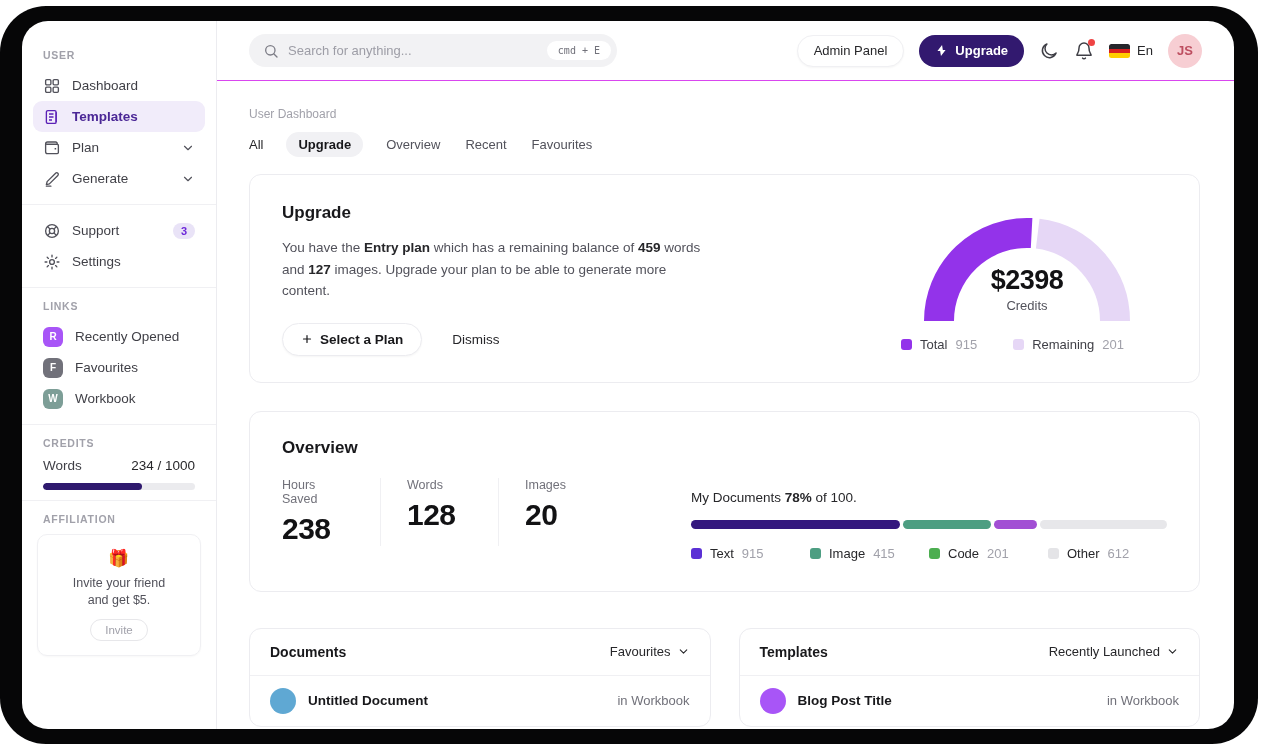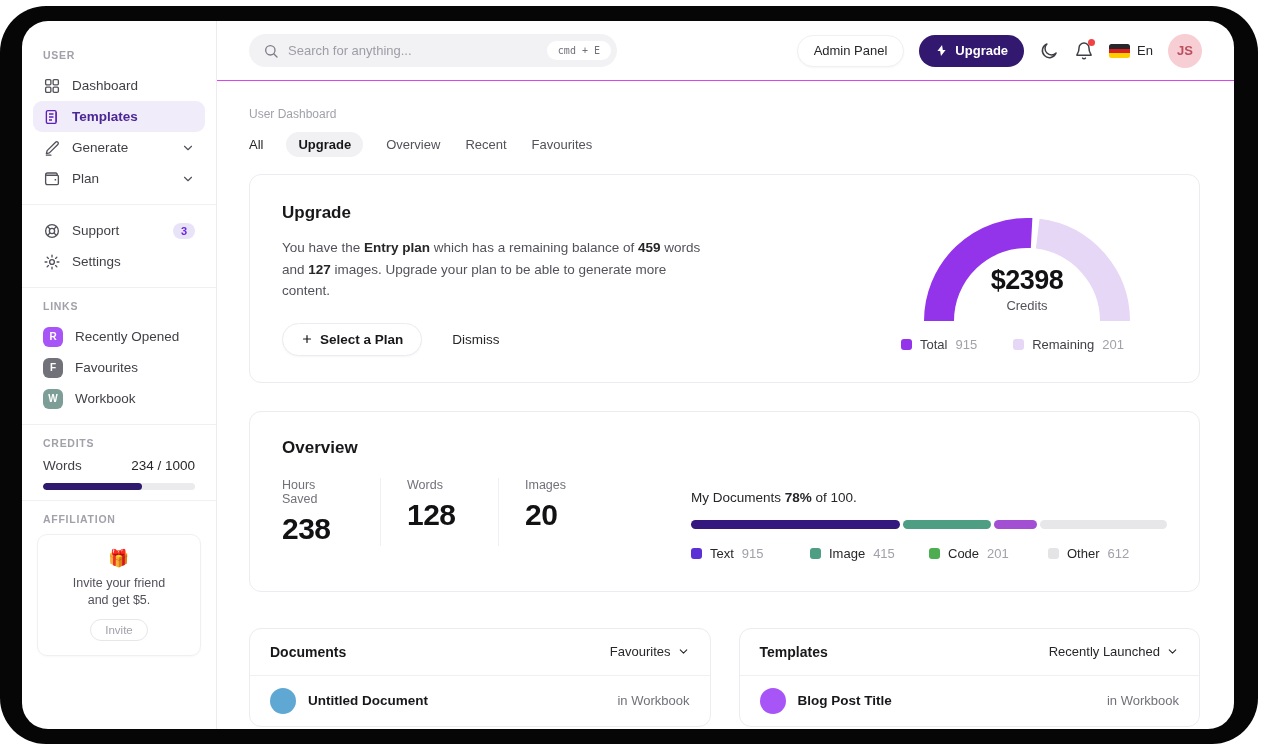--- a/index.html
+++ b/index.html
@@ -136,41 +136,41 @@
                 <rect x="4.5" y="3.5" width="13" height="17" rx="2"></rect>
                 <path d="M8 8h6M8 12h6M8 16h4"></path>
                 <path d="M17.5 5.5v13"></path>
               </svg>
       </span>
       <span>Templates</span>
     </div>
 
     <div class="nav-item">
       <span class="ic">
+        <svg width="18" height="18" viewBox="0 0 24 24" fill="none" stroke="currentColor" stroke-width="1.8">
+                <path d="M19 7V6a2 2 0 0 0-2-2H6a2.5 2.5 0 0 0-2.5 2.5V17A2.5 2.5 0 0 0 6 19.5h13a1.5 1.5 0 0 0 1.5-1.5V8.5A1.5 1.5 0 0 0 19 7H4.5"></path>
+                <path d="M15.5 13h2"></path>
+              </svg>
+      </span>
+      <span>Plan</span>
+      <span class="chev">
+        <svg width="14" height="14" viewBox="0 0 24 24" fill="none" stroke="currentColor" stroke-width="2" stroke-linecap="round" stroke-linejoin="round">
+                <path d="M6 9l6 6 6-6"></path>
+              </svg>
+      </span>
+    </div>
+
+    <div class="nav-item">
+      <span class="ic">
         <svg width="18" height="18" viewBox="0 0 24 24" fill="none" stroke="currentColor" stroke-width="1.8" stroke-linecap="round" stroke-linejoin="round">
                 <path d="M4.5 19.5l1-4L16.8 4.2a2.1 2.1 0 0 1 3 3L8.5 18.5l-4 1z"></path>
                 <path d="M4.5 21.5h6"></path>
               </svg>
       </span>
       <span>Generate</span>
-      <span class="chev">
-        <svg width="14" height="14" viewBox="0 0 24 24" fill="none" stroke="currentColor" stroke-width="2" stroke-linecap="round" stroke-linejoin="round">
-                <path d="M6 9l6 6 6-6"></path>
-              </svg>
-      </span>
-    </div>
-
-    <div class="nav-item">
-      <span class="ic">
-        <svg width="18" height="18" viewBox="0 0 24 24" fill="none" stroke="currentColor" stroke-width="1.8">
-                <path d="M19 7V6a2 2 0 0 0-2-2H6a2.5 2.5 0 0 0-2.5 2.5V17A2.5 2.5 0 0 0 6 19.5h13a1.5 1.5 0 0 0 1.5-1.5V8.5A1.5 1.5 0 0 0 19 7H4.5"></path>
-                <path d="M15.5 13h2"></path>
-              </svg>
-      </span>
-      <span>Plan</span>
       <span class="chev">
         <svg width="14" height="14" viewBox="0 0 24 24" fill="none" stroke="currentColor" stroke-width="2" stroke-linecap="round" stroke-linejoin="round">
                 <path d="M6 9l6 6 6-6"></path>
               </svg>
       </span>
     </div>
 
     <hr class="sb-div">
 
     <div class="nav-item">

